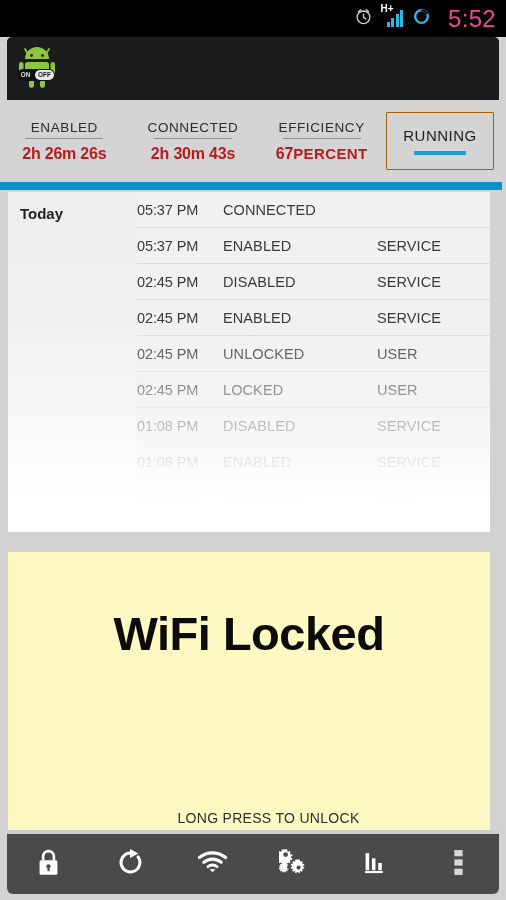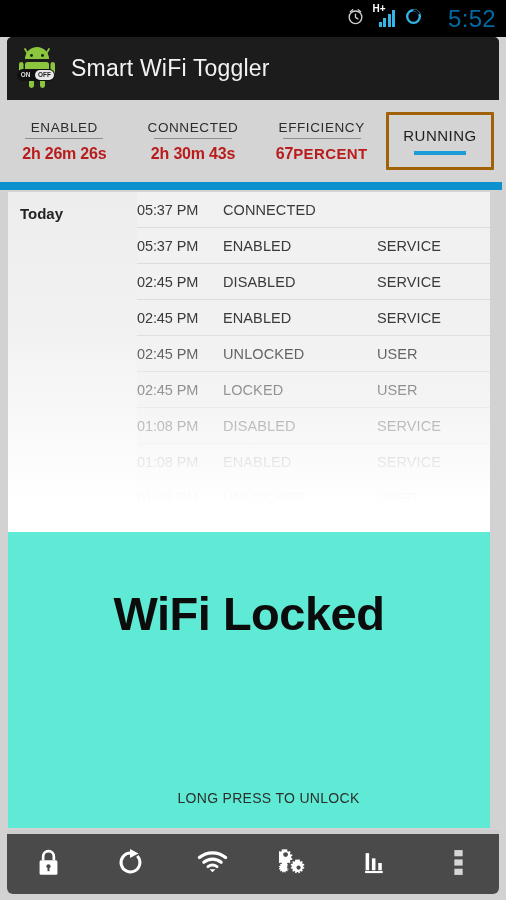--- a/index.html
+++ b/index.html
@@ -18,22 +18,22 @@
   
   .statusbar {
     position: absolute; left: 0; top: 0;
     width: 506px; height: 37px;
     background: #000;
     display: flex; align-items: center; justify-content: flex-end;
     padding-right: 10px;
   }
   .sb-icons { display: flex; align-items: center; gap: 9px; }
   .sb-time {
-    color: #0369a1; font-size: 24px; font-weight: 400;
-    letter-spacing: 0.3px; margin-left: 16px; line-height: 1;
+    color: #ec4899; font-size: 24px; font-weight: 400;
+    letter-spacing: 0.3px; margin-left: 8px; line-height: 1;
   }
   .signal-wrap { position: relative; display: flex; align-items: flex-end; }
   .hplus {
     position: absolute; left: -1px; top: -6px;
     color: #fff; font-size: 10px; font-weight: bold; line-height: 1;
   }
   .bars { display: flex; align-items: flex-end; gap: 1.5px; margin-left: 5px; }
   .bars i { display: block; width: 3px; background: #33b5e5; }
 
   
@@ -67,21 +67,21 @@
   }
   .stat-label {
     font-size: 13.5px; color: #2c2c2c; letter-spacing: 0.6px;
     padding-bottom: 3px;
   }
   .stat-rule { width: 78px; height: 1px; background: #8c8c8c; margin-bottom: 6px; }
   .stat-value { font-size: 16px; color: #b91c1c; font-weight: bold; letter-spacing: -0.2px; }
   .stat-value .unit { font-size: 15px; font-weight: bold; letter-spacing: 0.4px; }
   .run-btn {
     width: 108px; height: 58px; margin-right: 12px; flex: none;
-    background: #d4d4d4; border: 3px solid #a16207;
+    background: #d4d4d4; border: 1px solid #a16207;
     display: flex; flex-direction: column;
     align-items: center; justify-content: center;
     border-radius: 1px;
   }
   .run-label { font-size: 15px; color: #1e1e1e; letter-spacing: 0.5px; }
   .run-underline { width: 52px; height: 4px; background: #1a9cd8; margin-top: 7px; }
   .blue-rule {
     position: absolute; left: 0; top: 182px;
     width: 502px; height: 8px; background: #0d91cc;
   }
@@ -117,23 +117,23 @@
       rgba(255,255,255,1) 92%);
     pointer-events: none;
   }
   .panel-sidebg {
     position: absolute; left: 0; top: 0; width: 129px; height: 340px;
     background: linear-gradient(to bottom, #ededed 0%, #f2f2f2 45%, #ffffff 92%);
   }
 
   
   .locked-area {
-    position: absolute; left: 8px; top: 532px;
+    position: absolute; left: 8px; top: 552px;
     width: 482px; height: 296px;
-    background: #5eead4;
+    background: #fef9c3;
   }
   .locked-title {
     position: absolute; left: 0; top: 54px; width: 482px;
     text-align: center; font-size: 47px; font-weight: bold;
     color: #0c0c0c; letter-spacing: -0.5px;
   }
   .locked-hint {
     position: absolute; left: 0; top: 258px; width: 482px;
     text-align: center; font-size: 14px; color: #2e2e2e; letter-spacing: 0.3px; padding-left: 39px;
   }
@@ -209,21 +209,20 @@
 
         <rect x="14" y="33" width="5" height="9" rx="2.4" fill="#8cc63f"></rect>
         <rect x="25" y="33" width="5" height="9" rx="2.4" fill="#8cc63f"></rect>
 
         <rect x="2" y="23" width="38" height="12" rx="6" fill="#111"></rect>
         <rect x="20" y="24" width="19" height="10" rx="5" fill="#e8e8e8"></rect>
         <text x="10.5" y="31.4" font-family="'Liberation Sans',sans-serif" font-size="6.4" font-weight="bold" fill="#e0e0e0" text-anchor="middle">ON</text>
         <text x="29.5" y="31.4" font-family="'Liberation Sans',sans-serif" font-size="6.4" font-weight="bold" fill="#1a1a1a" text-anchor="middle">OFF</text>
       </svg>
     </div>
-    <div class="app-title">Smart WiFi Toggler</div>
   </div>
 
   <div class="stats">
 
     <div class="stat">
       <div class="stat-label">ENABLED</div>
       <div class="stat-rule"></div>
       <div class="stat-value">2h 26m 26s</div>
     </div>
 

